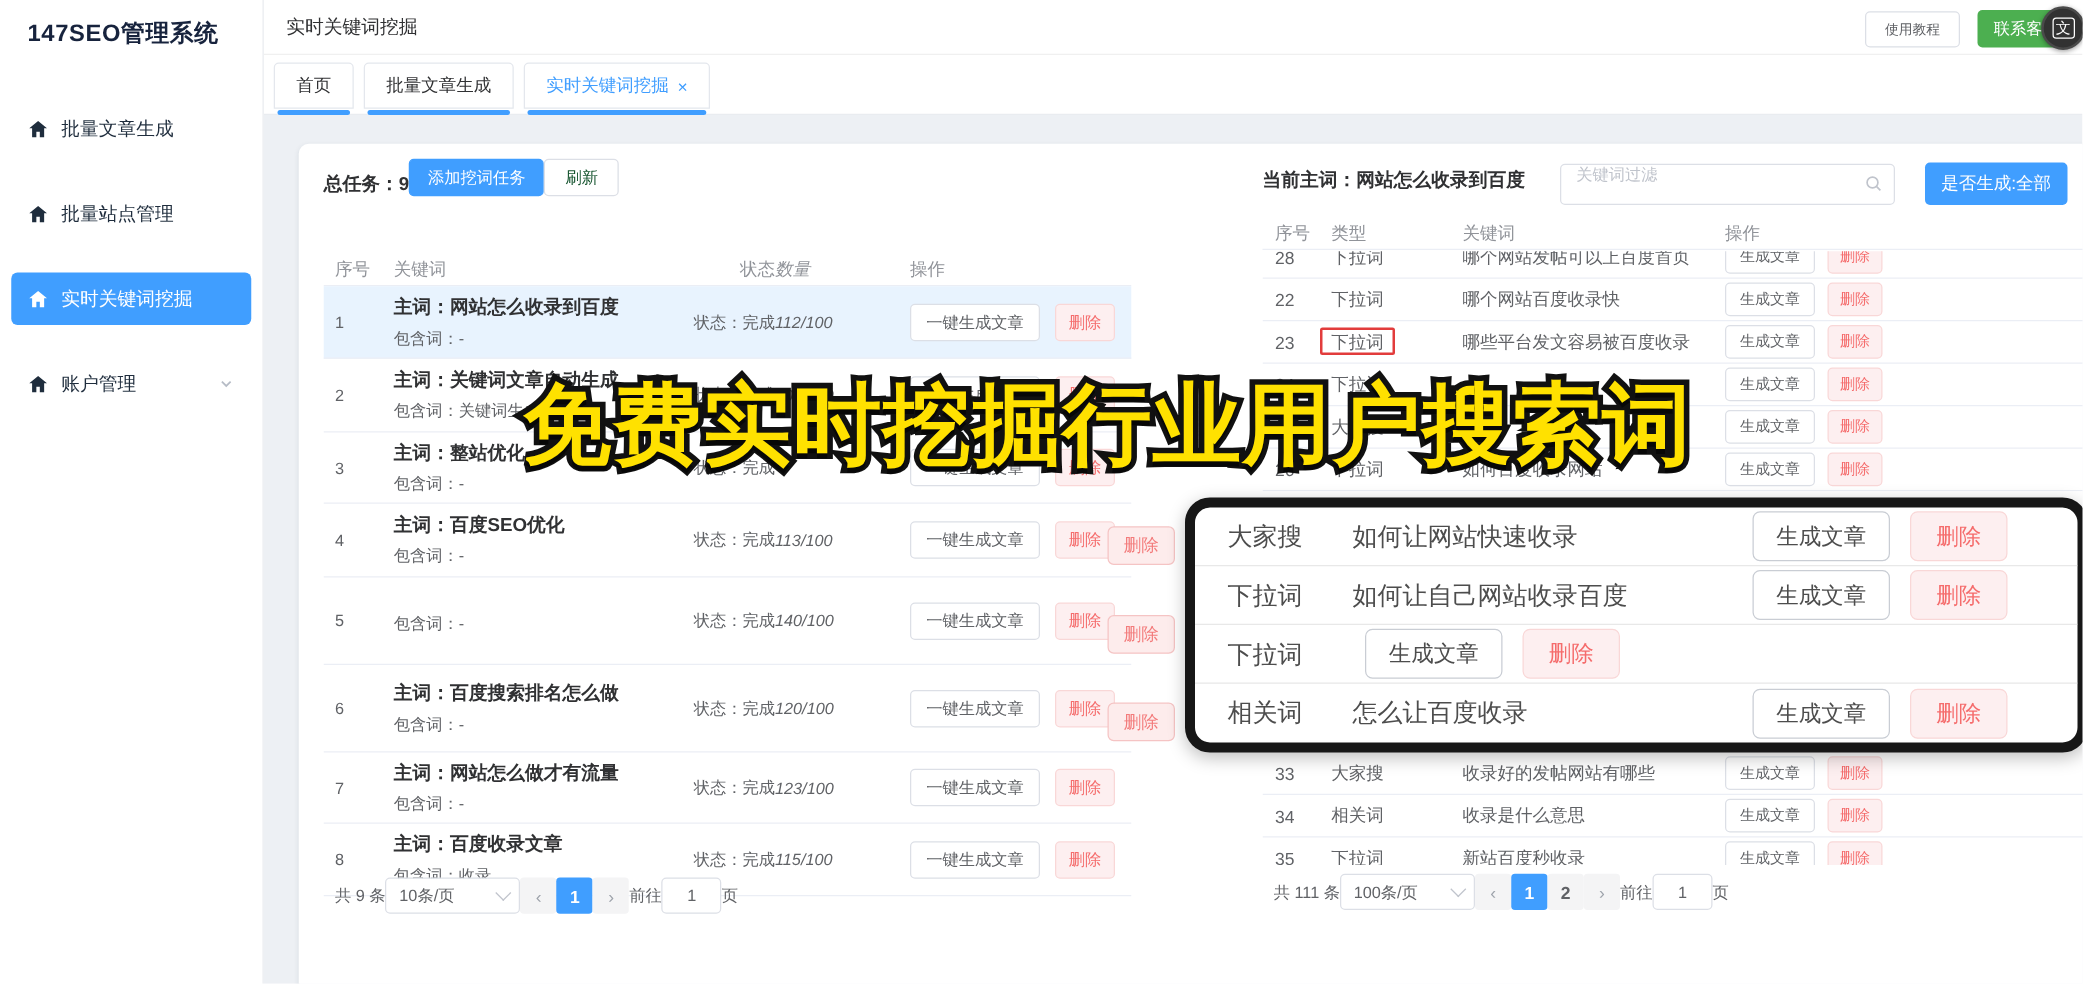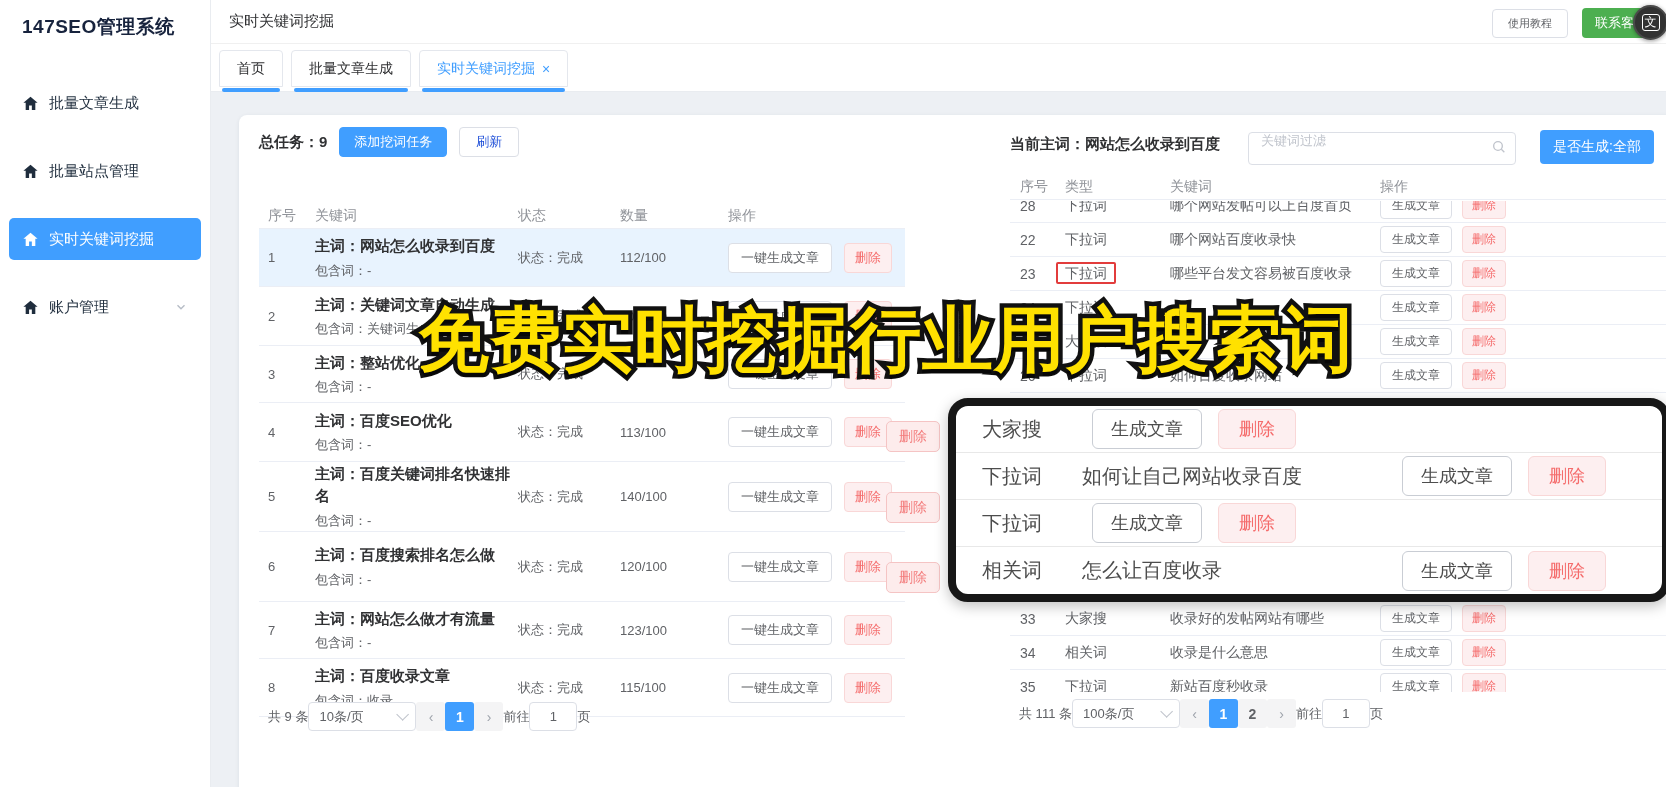--- a/index.html
+++ b/index.html
@@ -33,30 +33,30 @@
   .tab::after { content:""; position:absolute; left:2px; right:2px; bottom:-6px; height:4px; border-radius:2px; background:#409eff; }
   .tab.active { color:#409eff; }
   .tab .tab-close { font-size:14px; color:#409eff; line-height:1; cursor:pointer; }
 
   
   .content { position:absolute; left:211px; top:92px; width:1455px; height:695px; background:#edf0f4; z-index:1; }
   .card { position:absolute; left:28px; top:23px; right:-4px; bottom:-6px; background:#fff; border-radius:8px 0 0 0; box-shadow:0 1px 4px rgba(31,45,61,.08); }
 
   
   .lpanel { position:absolute; left:20px; top:12px; width:646px; height:660px; }
-  .toolbar { display:flex; align-items:center; gap:12px; height:30px; }
+  .toolbar { display:flex; align-items:flex-end; height:30px; }
   .total-label, .total-value { font-size:15px; font-weight:bold; color:#303133; }
   .btn-primary { height:30px; padding:0 14px; background:#409eff; border:1px solid #409eff; border-radius:4px; color:#fff; font-size:13px; cursor:pointer; }
-  .btn-plain { height:30px; padding:0 16px; background:#fff; border:1px solid #dcdfe6; border-radius:4px; color:#1d4ed8; font-size:13px; cursor:pointer; }
+  .btn-plain { height:30px; padding:0 16px; background:#fff; border:1px solid #dcdfe6; border-radius:4px; color:#14532d; font-size:13px; cursor:pointer; }
 
   .ltable-header { display:flex; align-items:center; height:26px; margin-top:46px; padding-left:9px; border-bottom:1px solid #ebeef5; color:#909399; font-size:14px; }
   .lc-no { width:47px; flex:none; }
   .lc-kw { width:203px; flex:none; }
-  .lc-st { width:102px; flex:none; }
-  .lc-qty { width:108px; flex:none; }
+  .lc-st { width:102px; flex:none;text-align:right; }
+  .lc-qty { width:108px; flex:none;font-style:italic; }
   .lc-ops { flex:1; }
   .lrow { display:flex; align-items:center; padding-left:9px; border-bottom:1px solid #ebeef5; }
   .lrow.hl { background:#e8f3fe; }
   .lrow .no, .lrow .st, .lrow .qty { font-size:13px; color:#606266; }
   .lrow .kw-main { font-size:15px; font-weight:bold; color:#303133; line-height:1.45; }
   .lrow .kw-inc { font-size:13px; color:#606266; margin-top:5px; }
   .btn-gen { height:30px; padding:0 12px; background:#fff; border:1px solid #dcdfe6; border-radius:4px; color:#606266; font-size:13px; cursor:pointer; }
   .btn-del { height:30px; padding:0 10px; background:#fdeff0; border:1px solid #f9d7d7; border-radius:4px; color:#f56c6c; font-size:13px; cursor:pointer; margin-left:12px; }
   .ops { display:flex; align-items:center; }
 
@@ -232,21 +232,20 @@
             <span class="lc-st st">状态：完成</span>
             <span class="lc-qty qty">113/100</span>
             <div class="lc-ops ops">
               <button class="btn-gen">一键生成文章</button>
               <button class="btn-del">删除</button>
             </div>
           </div>
           <div class="lrow" style="height: 70px;">
             <span class="lc-no no">5</span>
             <div class="lc-kw">
-              <div class="kw-main">主词：百度关键词排名快速排名</div>
               <div class="kw-inc">包含词：-</div>
             </div>
             <span class="lc-st st">状态：完成</span>
             <span class="lc-qty qty">140/100</span>
             <div class="lc-ops ops">
               <button class="btn-gen">一键生成文章</button>
               <button class="btn-del">删除</button>
             </div>
           </div>
           <div class="lrow" style="height: 70px;">
@@ -427,20 +426,21 @@
     </section>
 
   </div>
 </div>
 
 <div class="banner" style="color: rgb(255, 225, 0);">免费实时挖掘行业用户搜索词</div>
 
 <div class="inset-box">
     <div class="inset-row">
       <span class="inset-type">大家搜</span>
+      <span class="inset-kw">如何让网站快速收录</span>
       <button class="inset-gen">生成文章</button>
       <button class="inset-del">删除</button>
     </div>
     <div class="inset-row">
       <span class="inset-type">下拉词</span>
       <span class="inset-kw">如何让自己网站收录百度</span>
       <button class="inset-gen">生成文章</button>
       <button class="inset-del">删除</button>
     </div>
     <div class="inset-row">

